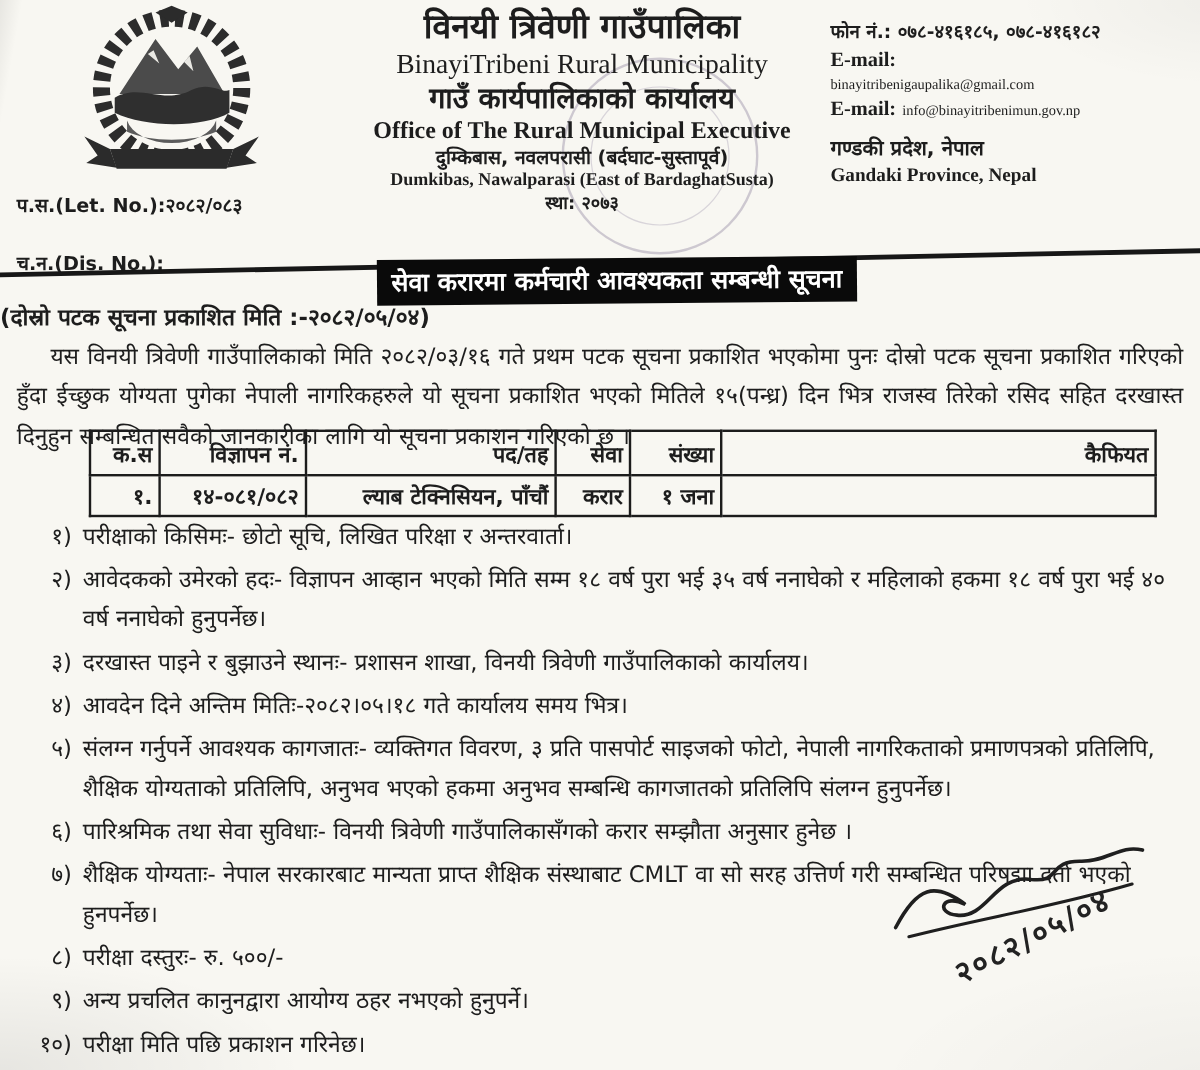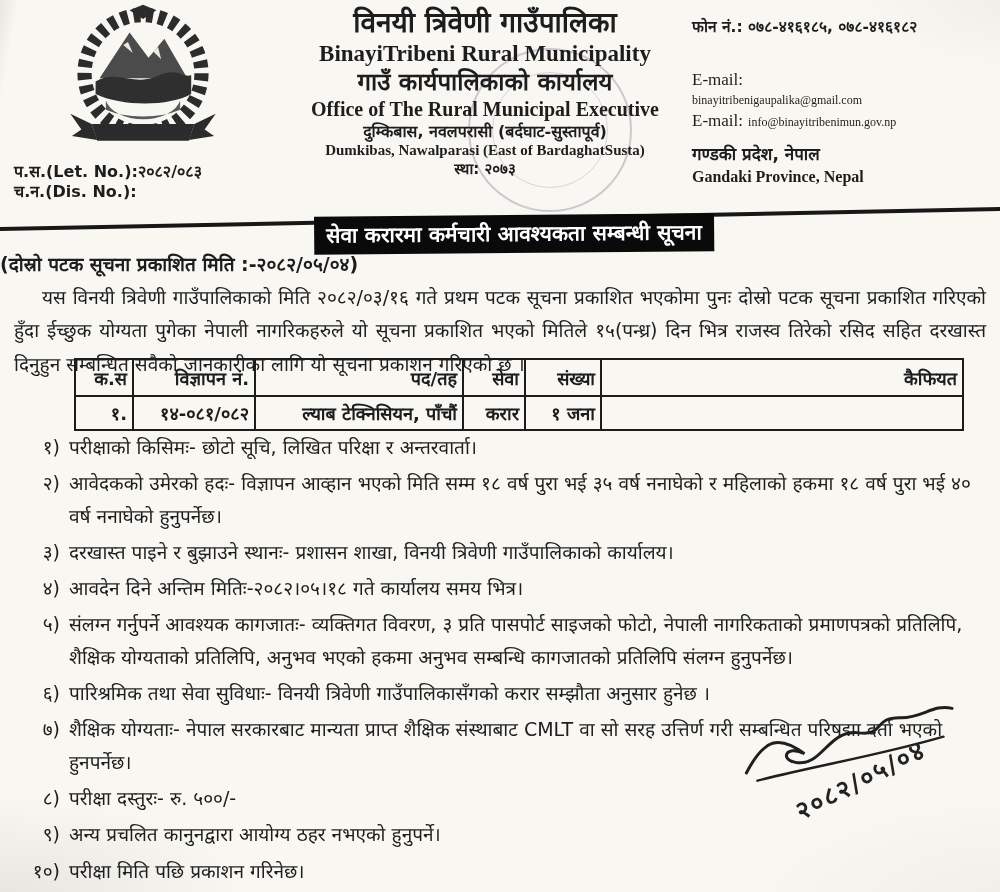--- a/index.html
+++ b/index.html
@@ -14,34 +14,34 @@
       radial-gradient(ellipse 300px 120px at 100% 0%, rgba(0,0,0,0.04), transparent 60%),
       #f8f7f2;
     padding-left: 27px;
   }
   .abs{position:absolute;}
   .serif{font-family:"Liberation Serif","DejaVu Serif",serif;}
   
   .emblem{left:58px;top:4px;width:170px;height:158px;}
   .head-center{left:235px;top:6px;width:500px;text-align:center;line-height:1.22;}
   .h-np-name{font-size:28px;font-weight:700;white-space:nowrap;}
-  .h-en-name{font-size:23px;font-weight:700;white-space:nowrap;}
+  .h-en-name{font-size:23px;font-weight:400;white-space:nowrap;}
   .h-np-office{font-size:24px;font-weight:600;white-space:nowrap;}
   .h-en-office{font-size:20px;font-weight:700;white-space:nowrap;}
   .h-np-addr{font-size:16px;font-weight:600;white-space:nowrap;text-align:center;}
   .h-en-addr{font-size:15px;font-weight:700;white-space:nowrap;}
   .h-estd{font-size:15px;font-weight:600;}
   .head-right{left:692px;top:16px;width:306px;line-height:1.42;text-align:left;}
   .hr-phone{font-size:15.5px;font-weight:600;white-space:nowrap;}
-  .hr-mail{font-size:17px;font-weight:400;margin-top:30px;}
+  .hr-mail{font-size:17px;font-weight:700;}
   .hr-addr{font-size:12px;word-break:break-all;}
   .hr-prov-np{font-size:17px;font-weight:700;margin-top:9px;}
   .hr-prov-en{font-size:16px;font-weight:600;}
   .letno{left:14px;top:160px;font-size:16px;font-weight:600;}
-  .disno{left:14px;top:180px;font-size:16px;font-weight:600;}
+  .disno{left:14px;top:208px;font-size:16px;font-weight:600;}
   
   .stamp{left:468px;top:48px;width:160px;height:160px;border-radius:50%;
          border:2px solid rgba(105,92,130,0.30);}
   .stamp-inner{position:absolute;left:22px;top:22px;right:22px;bottom:22px;
          border-radius:50%;border:1.5px solid rgba(105,92,130,0.22);}
   
   .divider{left:-6px;top:217px;width:1012px;height:3.5px;background:#171717;
            transform:rotate(-1.15deg);}
   .title-bar{top:215px;left:50%;transform:translateX(-50%) rotate(-0.5deg);
              background:#0a0a0a;color:#fff;font-size:21px;font-weight:700;

